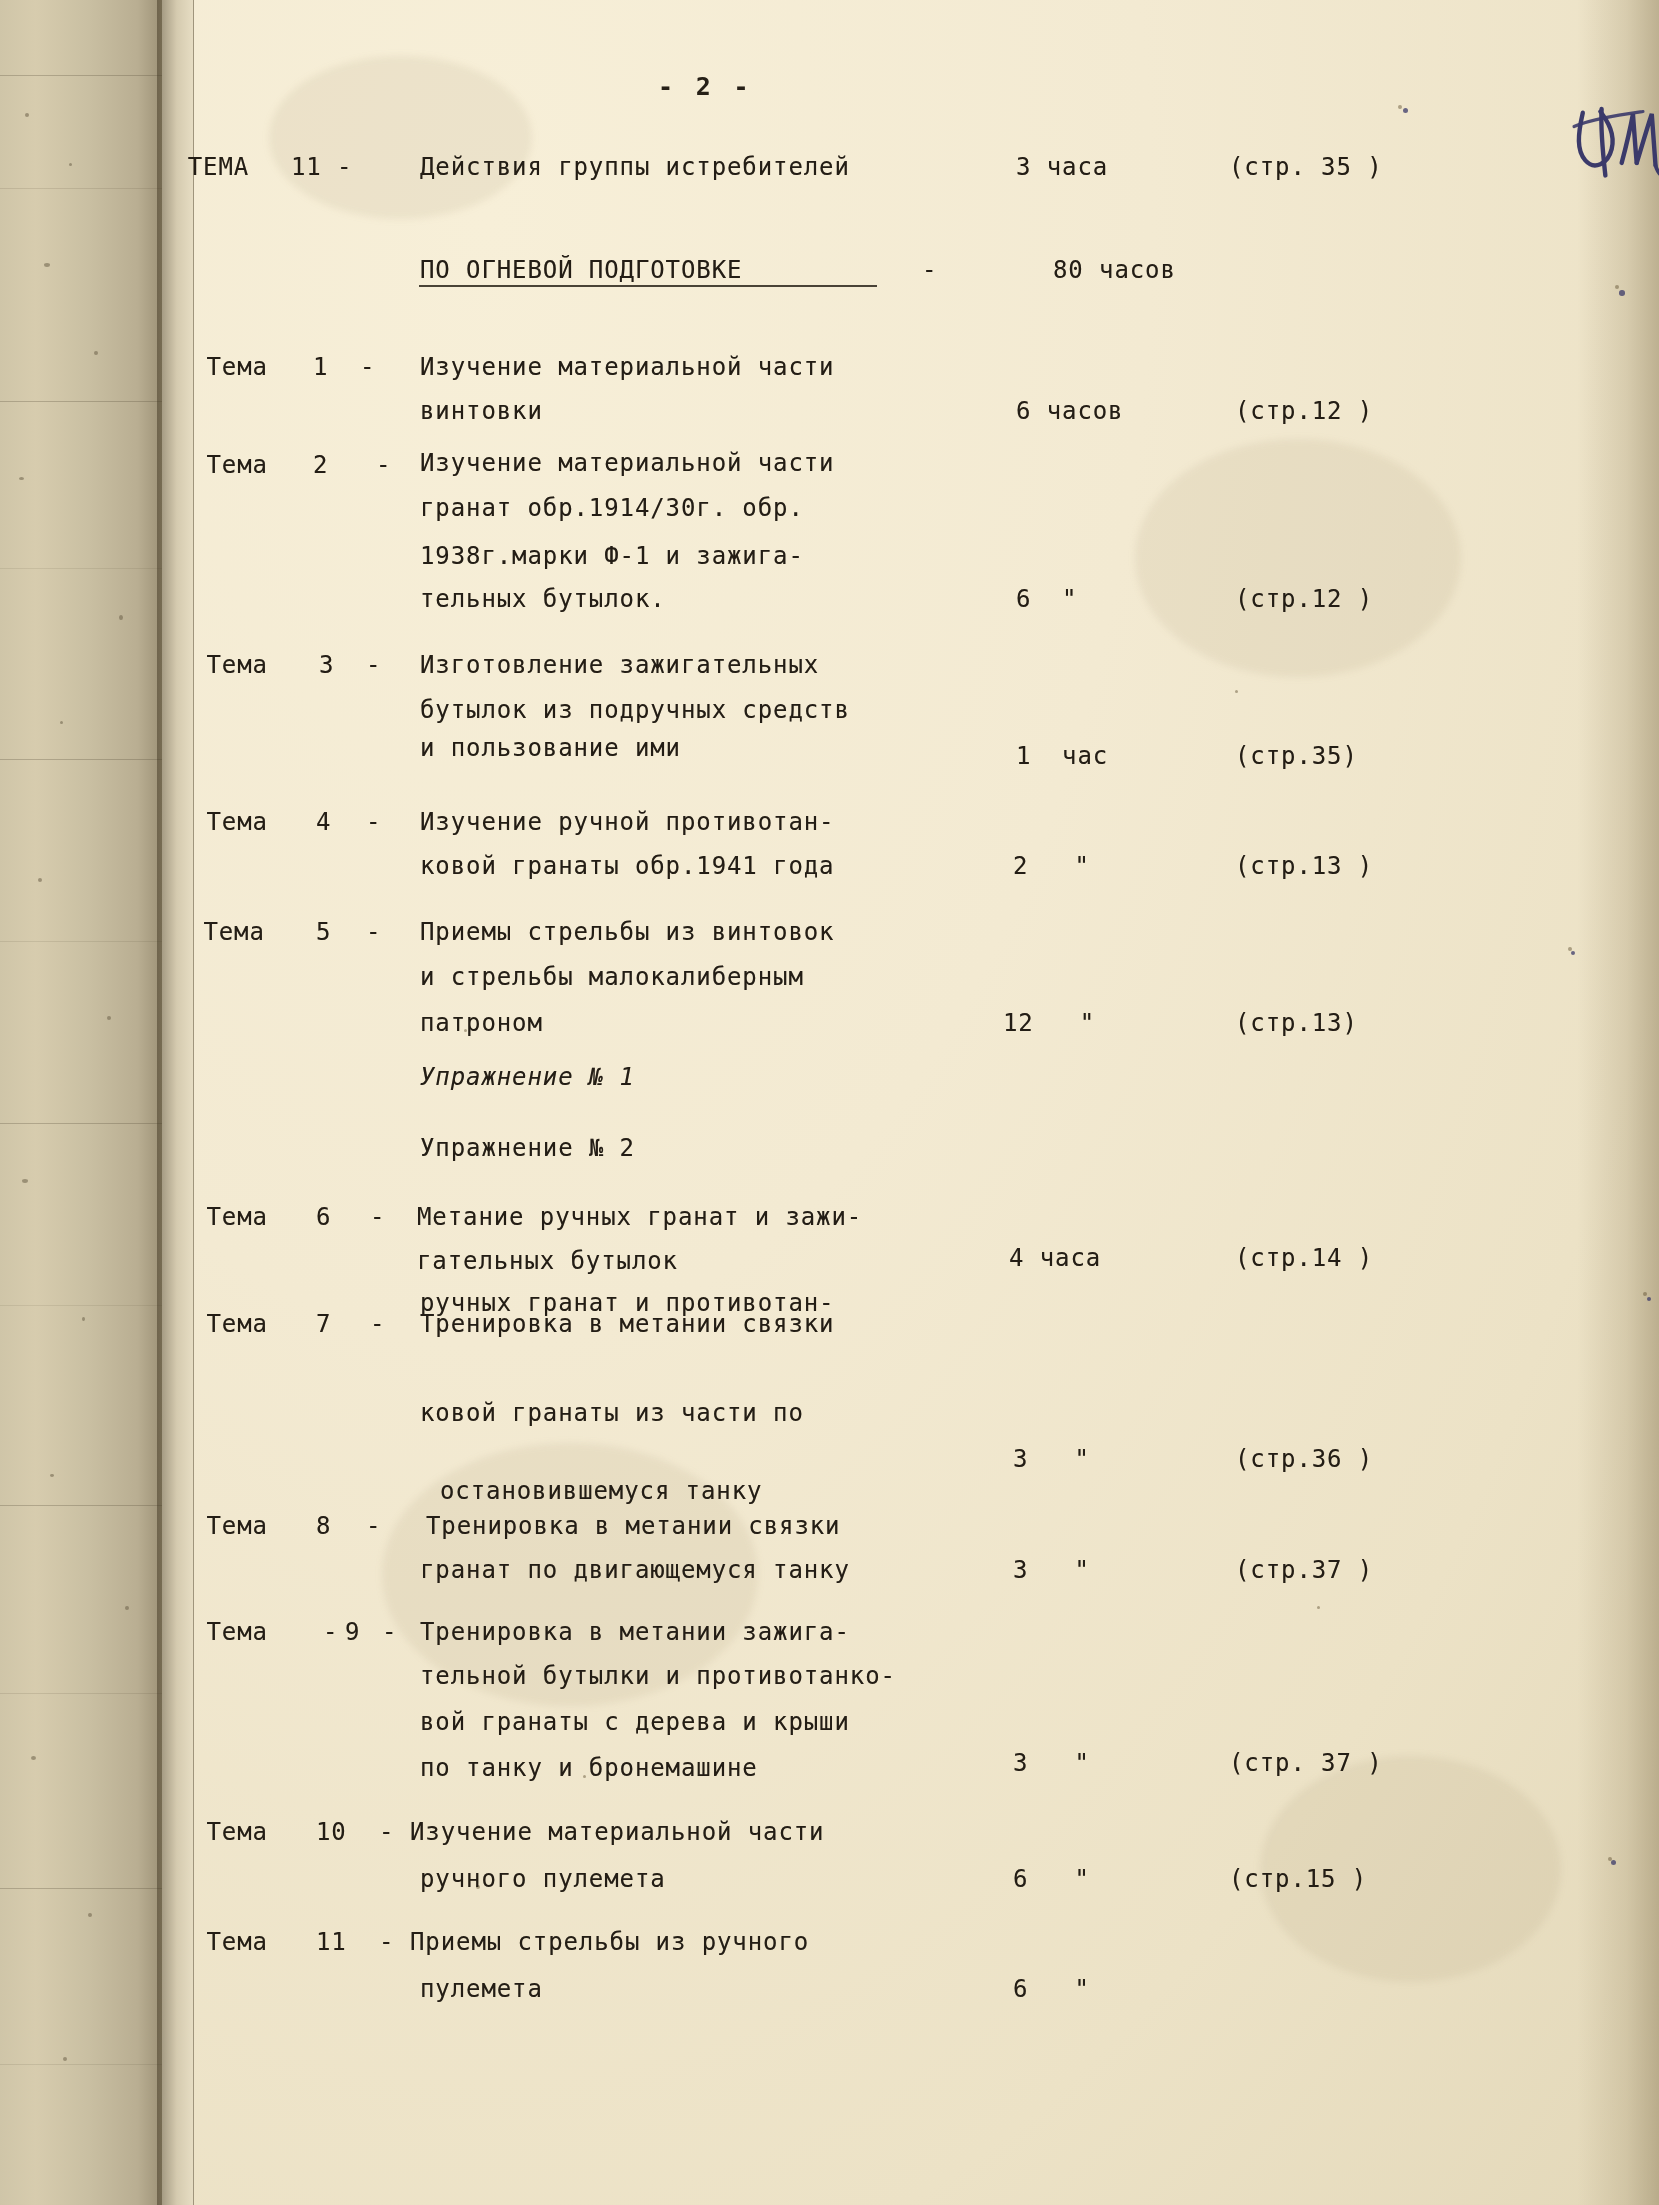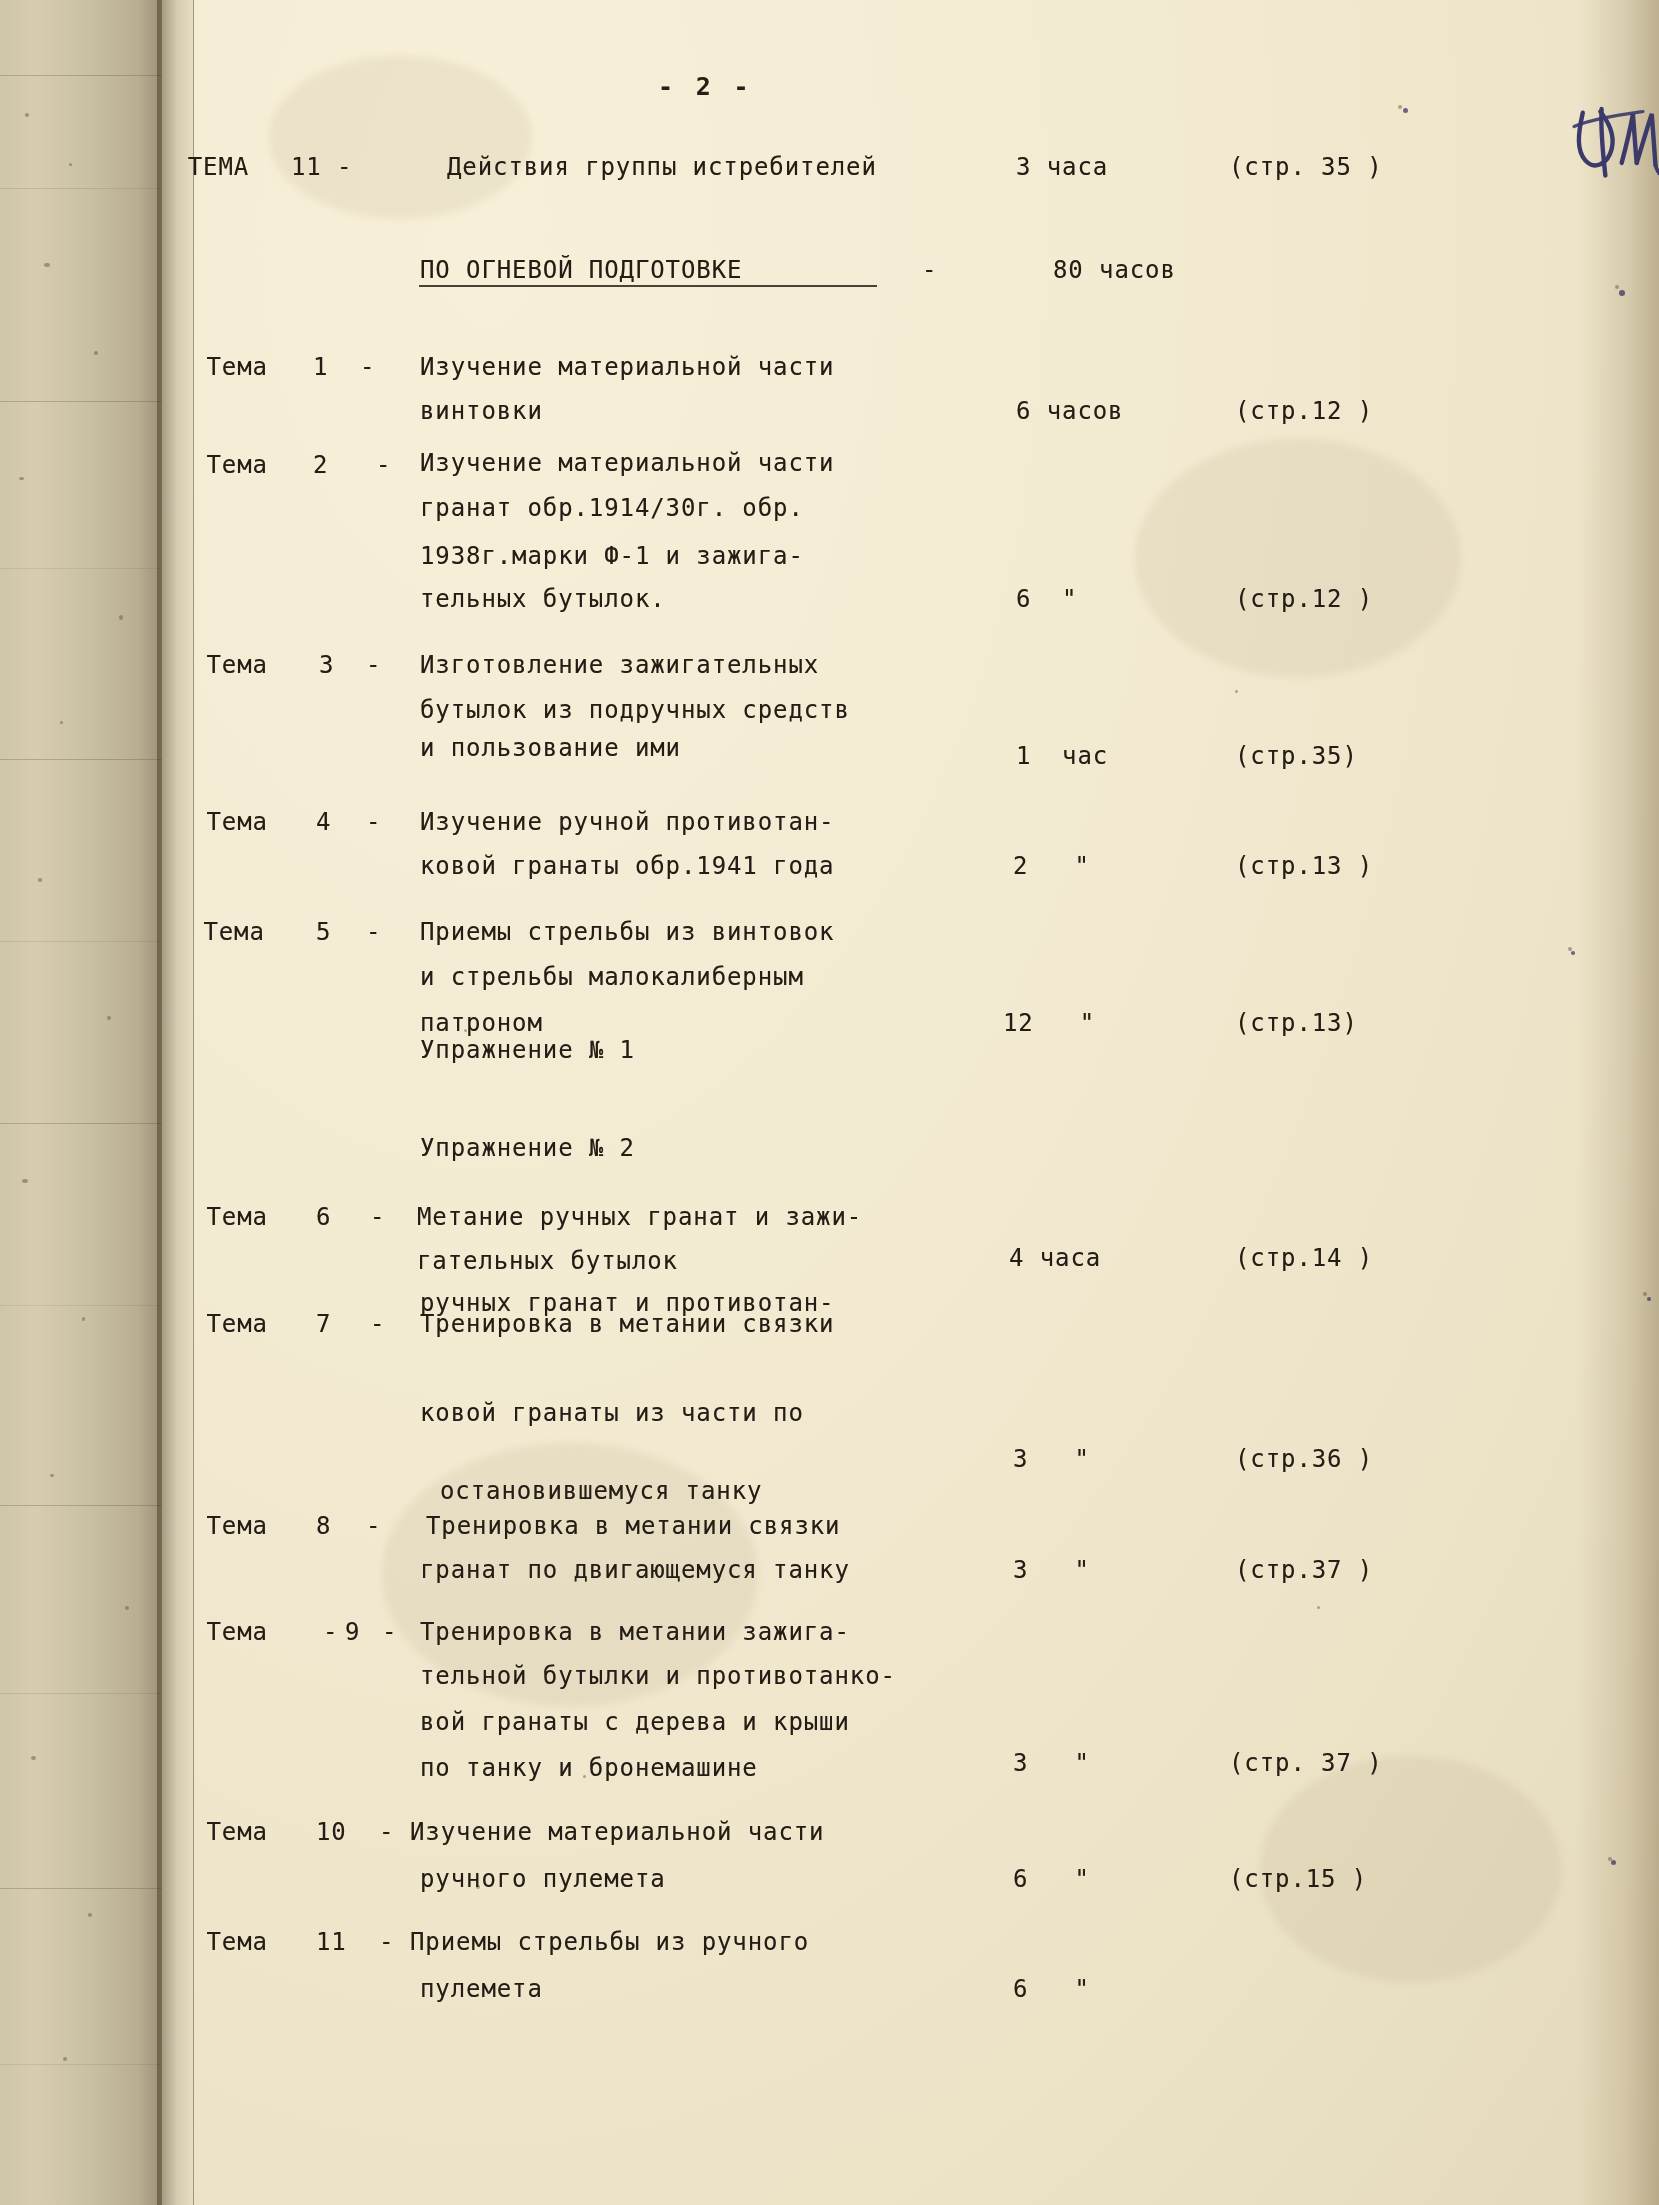--- a/index.html
+++ b/index.html
@@ -195,21 +195,21 @@
     <div class="fleck" style="left:1414px; top:1857px; width:4.4px; height:4.4px;"></div>
     <div class="fleck" style="left:282px; top:1885px; width:3.8px; height:3.8px;"></div>
     <div class="fleck" style="left:389px; top:1775px; width:3.1px; height:3.1px;"></div>
 
     <div id="text-layer">
 
       <div id="page-no" style="left:464px; top:72px;">- 2 -</div>
 
       <div class="ln" style="left:-6.3px; top:154px;">ТЕМА</div>
       <div class="ln" style="left:97px; top:154px;">11 -</div>
-      <div class="ln" style="left:226px; top:154px;margin-left:27px;">Действия группы истребителей</div>
+      <div class="ln" style="left:226px; top:154px;">Действия группы истребителей</div>
       <div class="ln" style="left:822px; top:154px;">3 часа</div>
       <div class="ln" style="left:1035px; top:154px;">(стр. 35 )</div>
 
       <div class="ln" style="left:226px; top:257px;">ПО ОГНЕВОЙ ПОДГОТОВКЕ</div>
       <div class="underline-run" style="left:225px; top:285px; width:458px;"></div>
       <div class="ln" style="left:728px; top:257px;">-</div>
       <div class="ln" style="left:859px; top:257px;">80 часов</div>
 
       <div class="ln" style="left:12.5px; top:354px;">Тема</div>
       <div class="ln" style="left:119px; top:354px;">1</div>
@@ -247,21 +247,21 @@
       <div class="ln" style="left:1041px; top:853px;">(стр.13 )</div>
 
       <div class="ln" style="left:9.4px; top:919px;">Тема</div>
       <div class="ln" style="left:122px; top:919px;">5</div>
       <div class="ln" style="left:172px; top:919px;">-</div>
       <div class="ln" style="left:226px; top:919px;">Приемы стрельбы из винтовок</div>
       <div class="ln" style="left:226px; top:964px;">и стрельбы малокалиберным</div>
       <div class="ln" style="left:226px; top:1010px;">патроном</div>
       <div class="ln" style="left:809px; top:1010px;">12   "</div>
       <div class="ln" style="left:1041px; top:1010px;">(стр.13)</div>
-      <div class="ln" style="left:226px; top:1037px;">Упражнение № 1</div>
+      <div class="ln" style="left:226px; top:1064px;font-style:italic;">Упражнение № 1</div>
       <div class="ln" style="left:226px; top:1135px;">Упражнение № 2</div>
 
       <div class="ln" style="left:12.5px; top:1204px;">Тема</div>
       <div class="ln" style="left:122px; top:1204px;">6</div>
       <div class="ln" style="left:176px; top:1204px;">-</div>
       <div class="ln" style="left:223px; top:1204px;">Метание ручных гранат и зажи-</div>
       <div class="ln" style="left:223px; top:1248px;">гательных бутылок</div>
       <div class="ln" style="left:815px; top:1245px;">4 часа</div>
       <div class="ln" style="left:1041px; top:1245px;">(стр.14 )</div>
 

